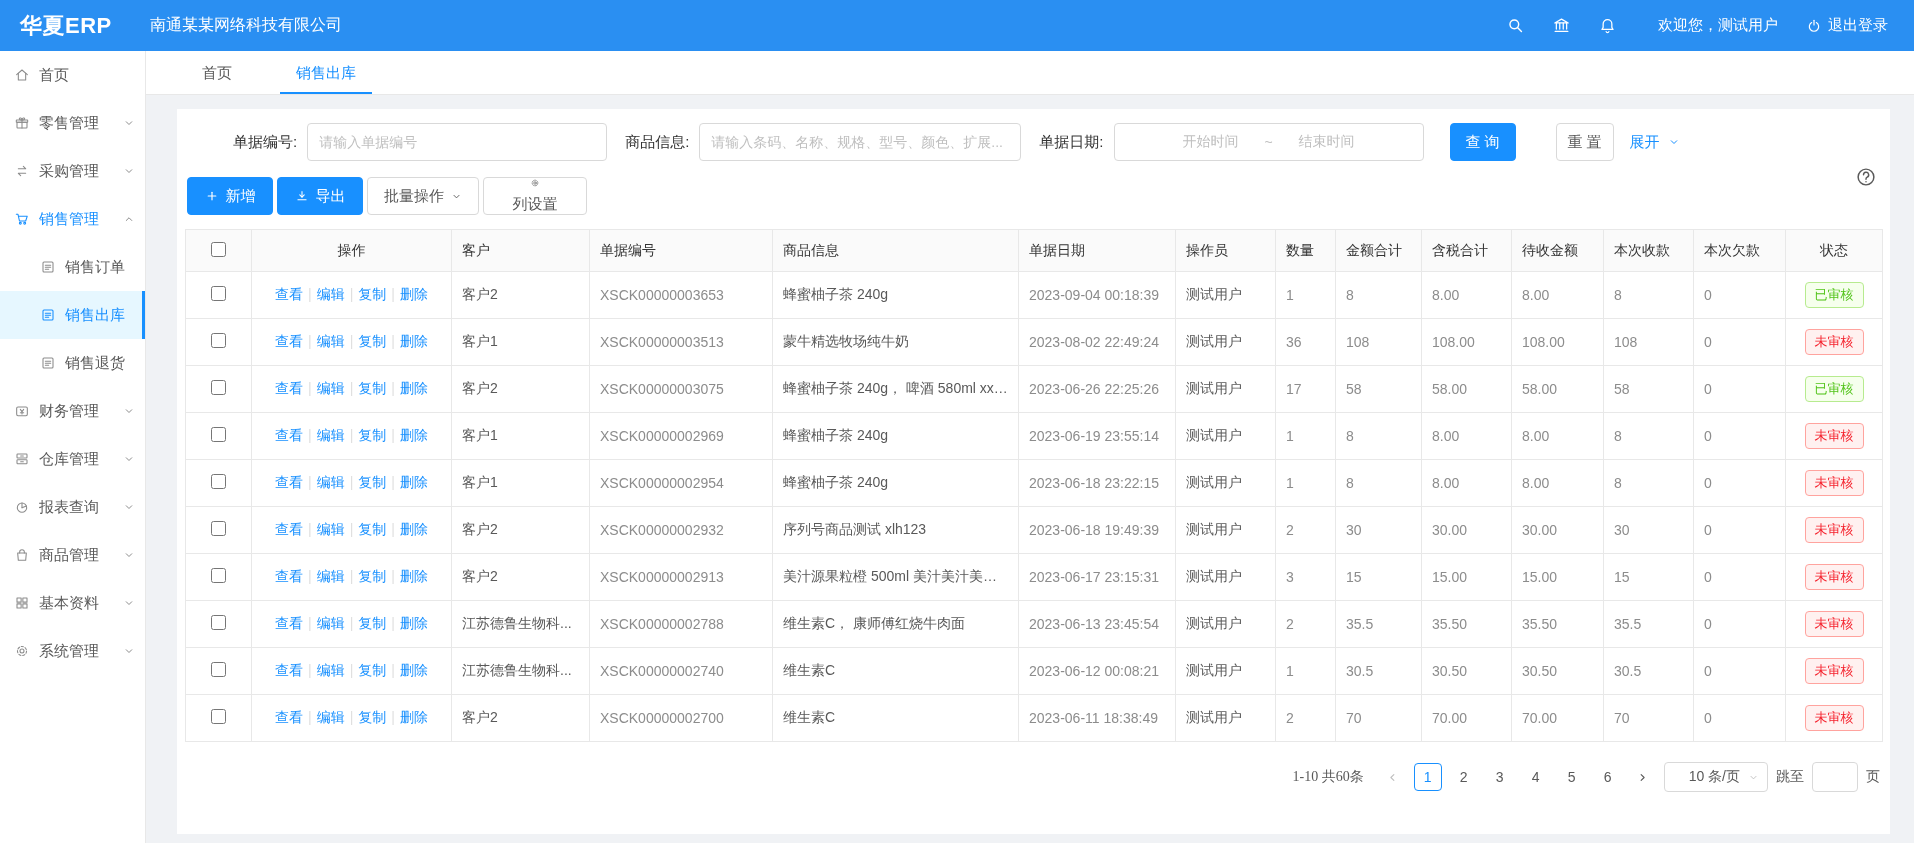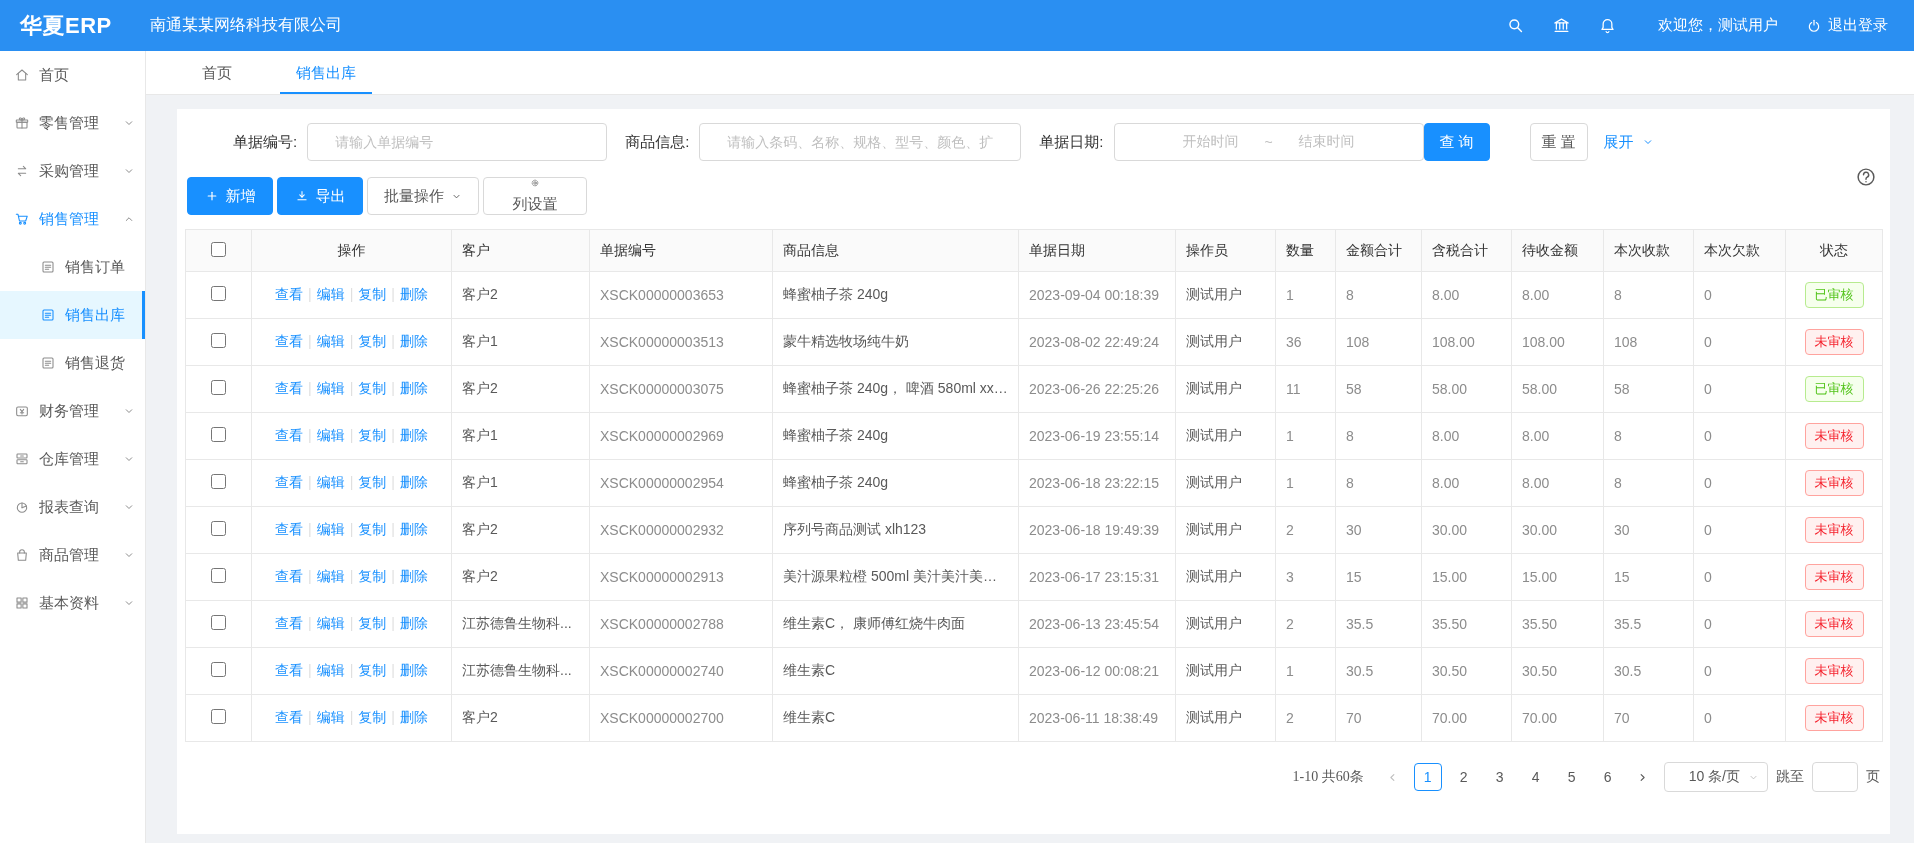--- a/index.html
+++ b/index.html
@@ -34,25 +34,25 @@
   .main { position:absolute; left:146px; top:51px; right:0; bottom:0; background:#f0f2f5; }
   .tabbar { height:44px; background:#fff; border-bottom:1px solid #e8e8e8; display:flex; align-items:center; padding-left:40px; font-size:15px; }
   .tab { padding:0 16px; margin-right:32px; height:43px; line-height:43px; color:#595959; cursor:pointer; }
   .tab.active { color:#1890ff; box-shadow:inset 0 -2px 0 #1890ff; }
 
   .card { margin:14px 24px 0 31px; background:#fff; position:relative; padding:10px 8px 42px; min-height:700px; }
 
   
   .filters { display:flex; align-items:center; padding-left:48px; margin-top:4px; font-size:15px; color:#333; }
   .f-label { margin-right:10px; white-space:nowrap; }
-  .f-input { height:38px; border:1px solid #d9d9d9; border-radius:4px; padding:0 27px; font-size:14px; color:#595959; outline:none; font-family:inherit; }
+  .f-input { height:38px; border:1px solid #d9d9d9; border-radius:4px; padding:0 11px; font-size:14px; color:#595959; outline:none; font-family:inherit; }
   .f-input::placeholder { color:#bfbfbf; }
   .in-billno { width:300px; margin-right:18px; }
   .in-product { width:322px; margin-right:18px; }
-  .daterange { width:310px; height:38px; border:1px solid #d9d9d9; border-radius:4px; display:flex; align-items:center; justify-content:center; gap:26px; color:#bfbfbf; font-size:14px; cursor:text; }
+  .daterange { width:310px; height:38px; border:1px solid #d9d9d9; border-radius:4px; display:flex; align-items:center; justify-content:center; gap:26px; color:#bfbfbf; font-size:14px; margin-right:26px; cursor:text; }
   .btn { height:38px; border-radius:4px; border:1px solid #d9d9d9; background:#fff; color:#595959; font-size:15px; display:inline-flex; align-items:center; justify-content:center; gap:7px; cursor:pointer; font-family:inherit; }
   .btn.primary { background:#1890ff; border-color:#1890ff; color:#fff; }
   .btn-search { width:66px; }
   .btn-reset { width:58px; margin-left:40px; }
   .expand { margin-left:16px; color:#1890ff; font-size:15px; display:inline-flex; align-items:center; gap:8px; cursor:pointer; }
   .expand .svgi { width:12px; height:12px; }
 
   
   .toolbar { display:flex; align-items:center; gap:4px; margin-top:16px; padding-left:2px; }
   .btn .svgi { width:14px; height:14px; }
@@ -441,20 +441,33 @@
         </svg>
       </span>
       <span class="slabel">基本资料</span>
       <span class="schev">
         <svg style="width:12px;height:12px" viewBox="0 0 24 24">
           <use href="#chevron-down-icon"></use>
         </svg>
       </span>
     </div>
 
+    <div class="side-item">
+      <span class="sicn">
+        <svg class="svgi" viewBox="0 0 24 24">
+          <use href="#system-icon"></use>
+        </svg>
+      </span>
+      <span class="slabel">系统管理</span>
+      <span class="schev">
+        <svg style="width:12px;height:12px" viewBox="0 0 24 24">
+          <use href="#chevron-down-icon"></use>
+        </svg>
+      </span>
+    </div>
 
 </div>
 
 <div class="main">
 
   <div class="tabbar">
 
       <div class="tab">首页</div>
 
       <div class="tab active">销售出库</div>
@@ -589,21 +602,21 @@
           </tr>
 
           <tr>
             <td class="center"><input type="checkbox" style=""></td>
             <td class="center c-actions"><a>查看</a><span class="sep">|</span><a>编辑</a><span class="sep">|</span><a>复制</a><span class="sep">|</span><a>删除</a></td>
             <td>客户2</td>
             <td class="c-dim">XSCK00000003075</td>
             <td>蜂蜜柚子茶 240g， 啤酒 580ml xxsxx</td>
             <td class="c-dim">2023-06-26 22:25:26</td>
             <td>测试用户</td>
-            <td class="c-dim">11</td>
+            <td class="c-dim">17</td>
             <td class="c-dim">58</td>
             <td class="c-dim">58.00</td>
             <td class="c-dim">58.00</td>
             <td class="c-dim">58</td>
             <td class="c-dim">0</td>
             <td class="center"><span class="badge ok">已审核</span></td>
           </tr>
 
           <tr>
             <td class="center"><input type="checkbox" style=""></td>

